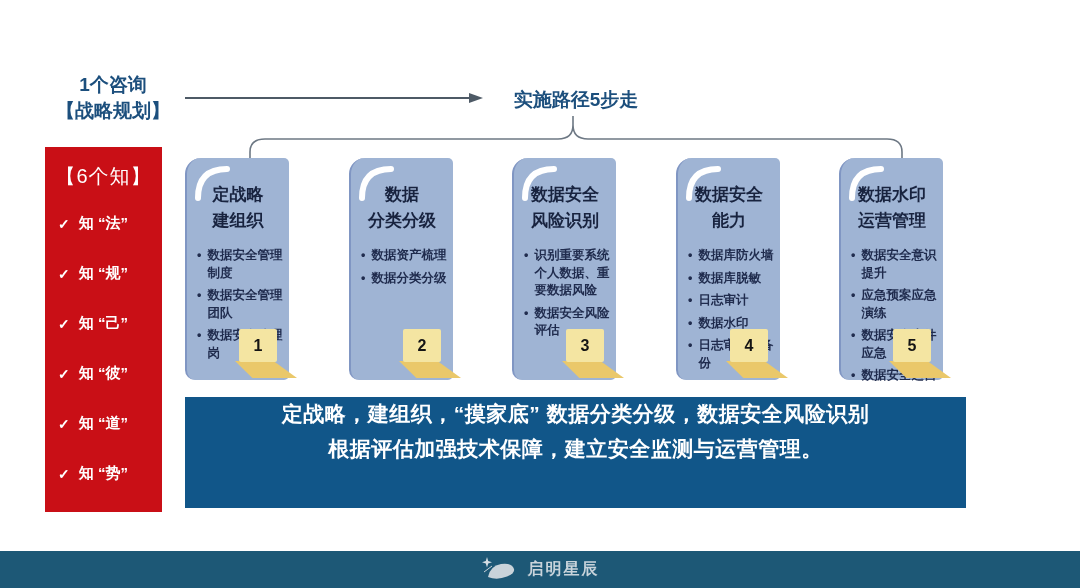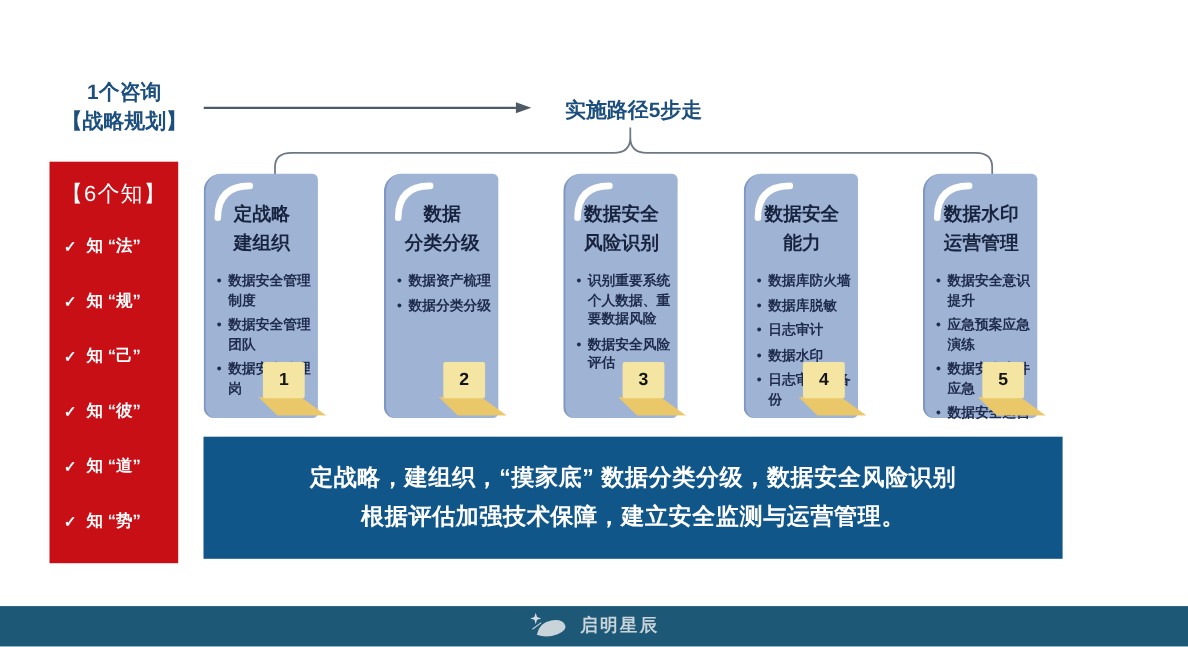--- a/index.html
+++ b/index.html
@@ -63,21 +63,21 @@
   }
   .num-fold {
     position:absolute; right:-8px; bottom:2px; width:62px; height:17px;
     background:#eac86a; clip-path:polygon(0 0, 62% 0, 100% 100%, 28% 100%);
   }
 
   
   .summary {
     position:absolute; left:185px; top:397px; width:781px; height:111px;
     background:#115689; color:#ffffff; display:flex; flex-direction:column;
-    justify-content:center; text-align:center; font-size:21px; font-weight:700;
+    text-align:center; font-size:21px; font-weight:700;
     line-height:1.65; letter-spacing:0.5px;
   }
 
   
   .footer {
     position:absolute; left:0; top:551px; width:1080px; height:37px;
     background:#1d5876; display:flex; align-items:center; justify-content:center; gap:11px;
   }
   .brand-name { color:#c9d4db; font-size:16px; font-weight:700; letter-spacing:2px; }
 </style>

